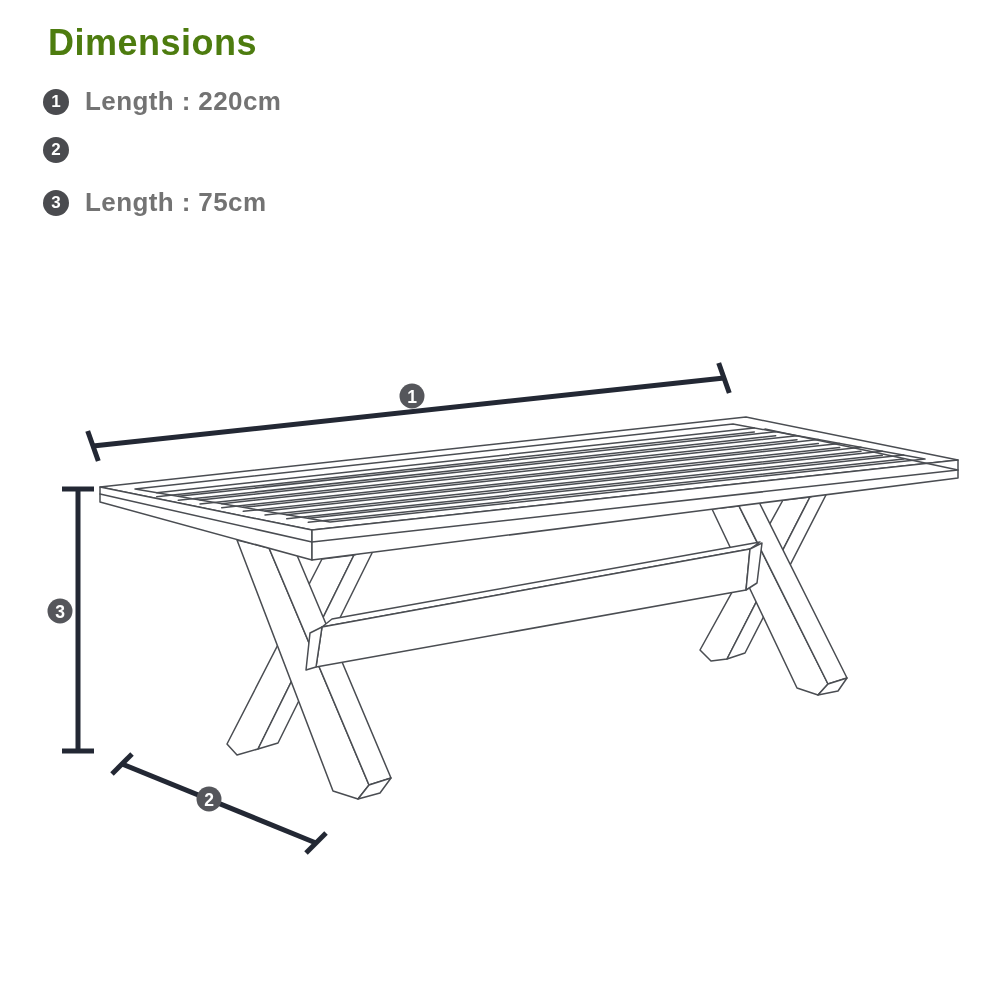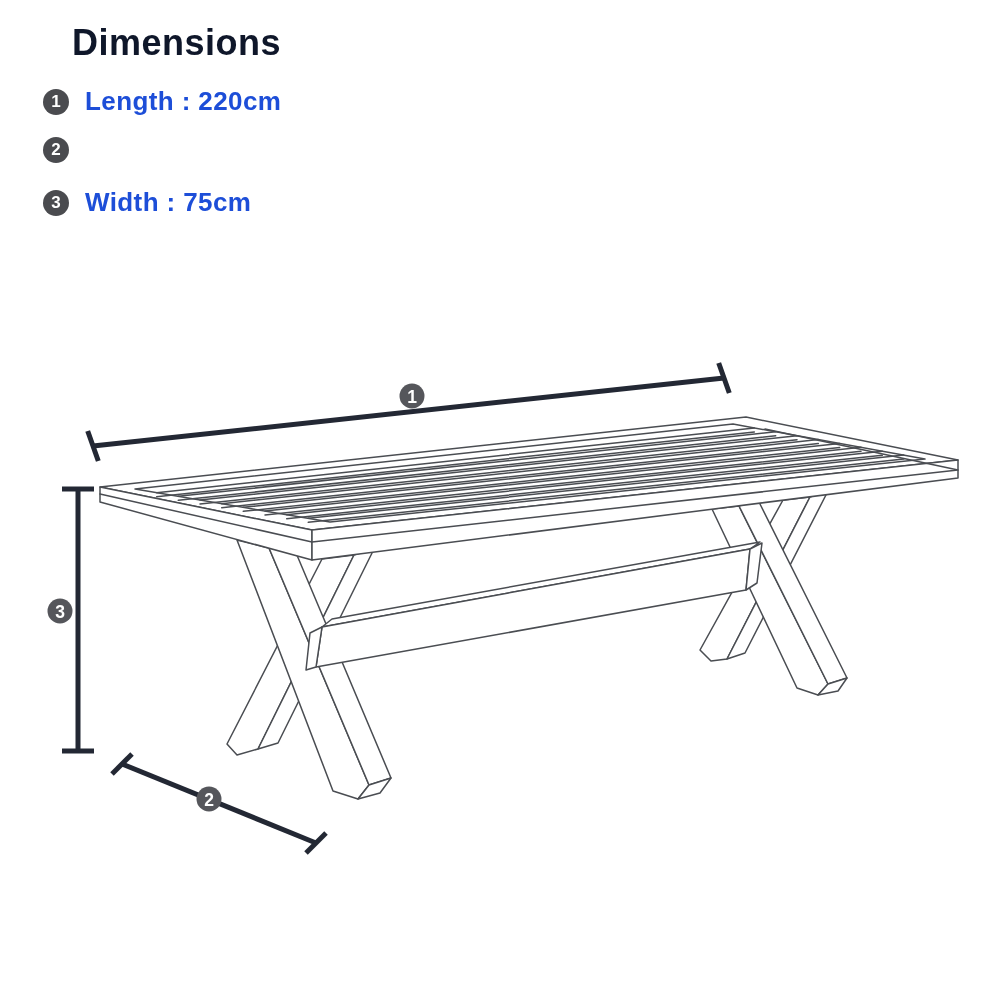--- a/index.html
+++ b/index.html
@@ -5,41 +5,40 @@
   html,body{margin:0;padding:0;background:#ffffff;}
   .canvas{
     position:relative;
     width:1000px;height:1000px;
     background:#ffffff;
     overflow:hidden;
     font-family:"Liberation Sans","DejaVu Sans",sans-serif;
   }
   .page-title{
     position:absolute;left:48px;top:22px;
-    font-size:36px;font-weight:bold;color:#0f172a;
+    font-size:36px;font-weight:bold;color:#4d7c0f;
     letter-spacing:0.5px;
-    margin-left:24px;
   }
   .legend{position:absolute;left:43px;top:86px;}
   .legend-item{
     display:flex;align-items:center;gap:16px;
     position:absolute;left:0;white-space:nowrap;
   }
   .legend-item.i0{top:0px;}
   .legend-item.i1{top:51px;}
   .legend-item.i2{top:101px;}
   .num-dot{
     width:26px;height:26px;border-radius:50%;
     background:#4a4b4f;color:#ffffff;
     font-size:17px;font-weight:bold;
     display:flex;align-items:center;justify-content:center;
     flex:0 0 26px;
   }
   .legend-text{
-    font-size:26px;font-weight:600;color:#1d4ed8;
+    font-size:26px;font-weight:600;color:#737373;
     letter-spacing:0.4px;
   }
   svg.diagram{position:absolute;left:0;top:0;}
   .tbl{stroke:#4a4d52;stroke-width:1.5;stroke-linejoin:round;stroke-linecap:round;}
   .face{fill:#ffffff;}
   .wire{fill:none;}
   .dim{stroke-width:5;stroke-linecap:butt;fill:none;}
   .badge-num{
     font-family:"Liberation Sans","DejaVu Sans",sans-serif;
     font-size:17.5px;font-weight:bold;fill:#ffffff;text-anchor:middle;
@@ -55,21 +54,21 @@
   <div class="legend">
     <div class="legend-item i0">
       <span class="num-dot">1</span>
       <span class="legend-text">Length : 220cm</span>
     </div>
     <div class="legend-item i1">
       <span class="num-dot">2</span>
     </div>
     <div class="legend-item i2">
       <span class="num-dot">3</span>
-      <span class="legend-text">Width : 75cm</span>
+      <span class="legend-text">Length : 75cm</span>
     </div>
   </div>
 
   <svg class="diagram" width="1000" height="1000" viewBox="0 0 1000 1000">
 
     <g class="tbl">
 
       <path class="face" d="M100 487 L746 417 L958 460 L312 530 Z"></path>
 
       <path class="wire" d="M135 489 L733 424 L925 459 L330 522 Z"></path>

